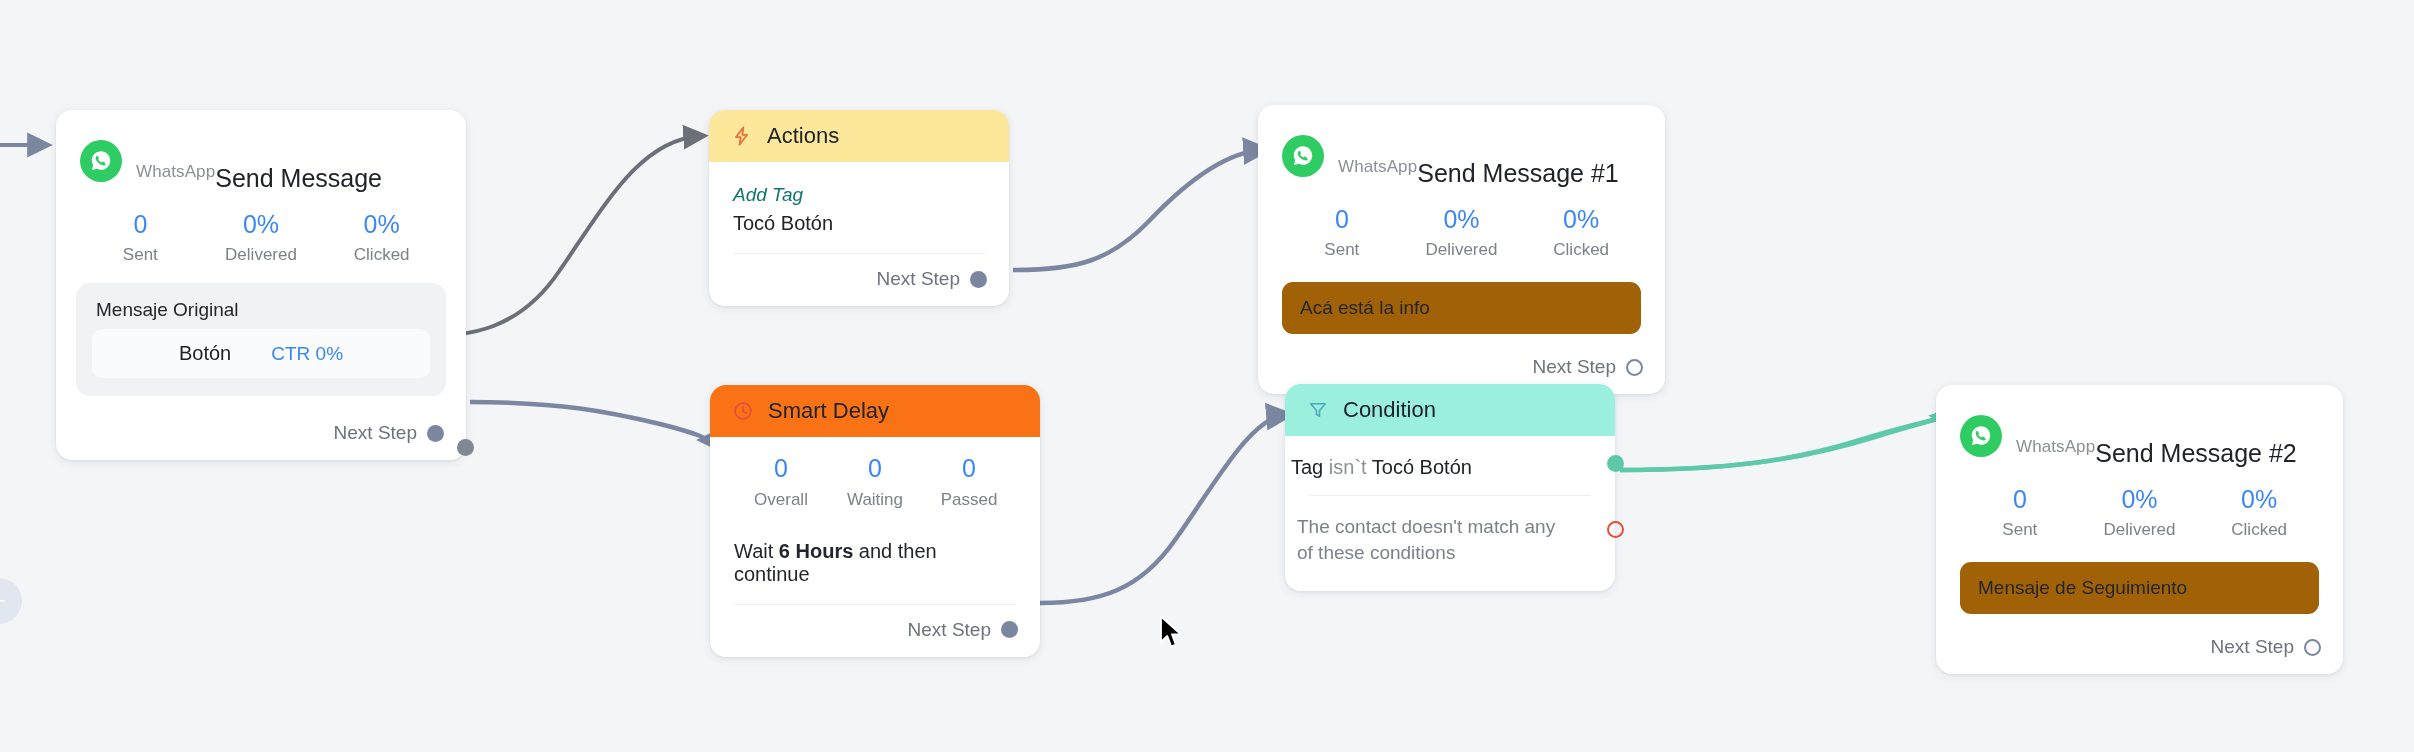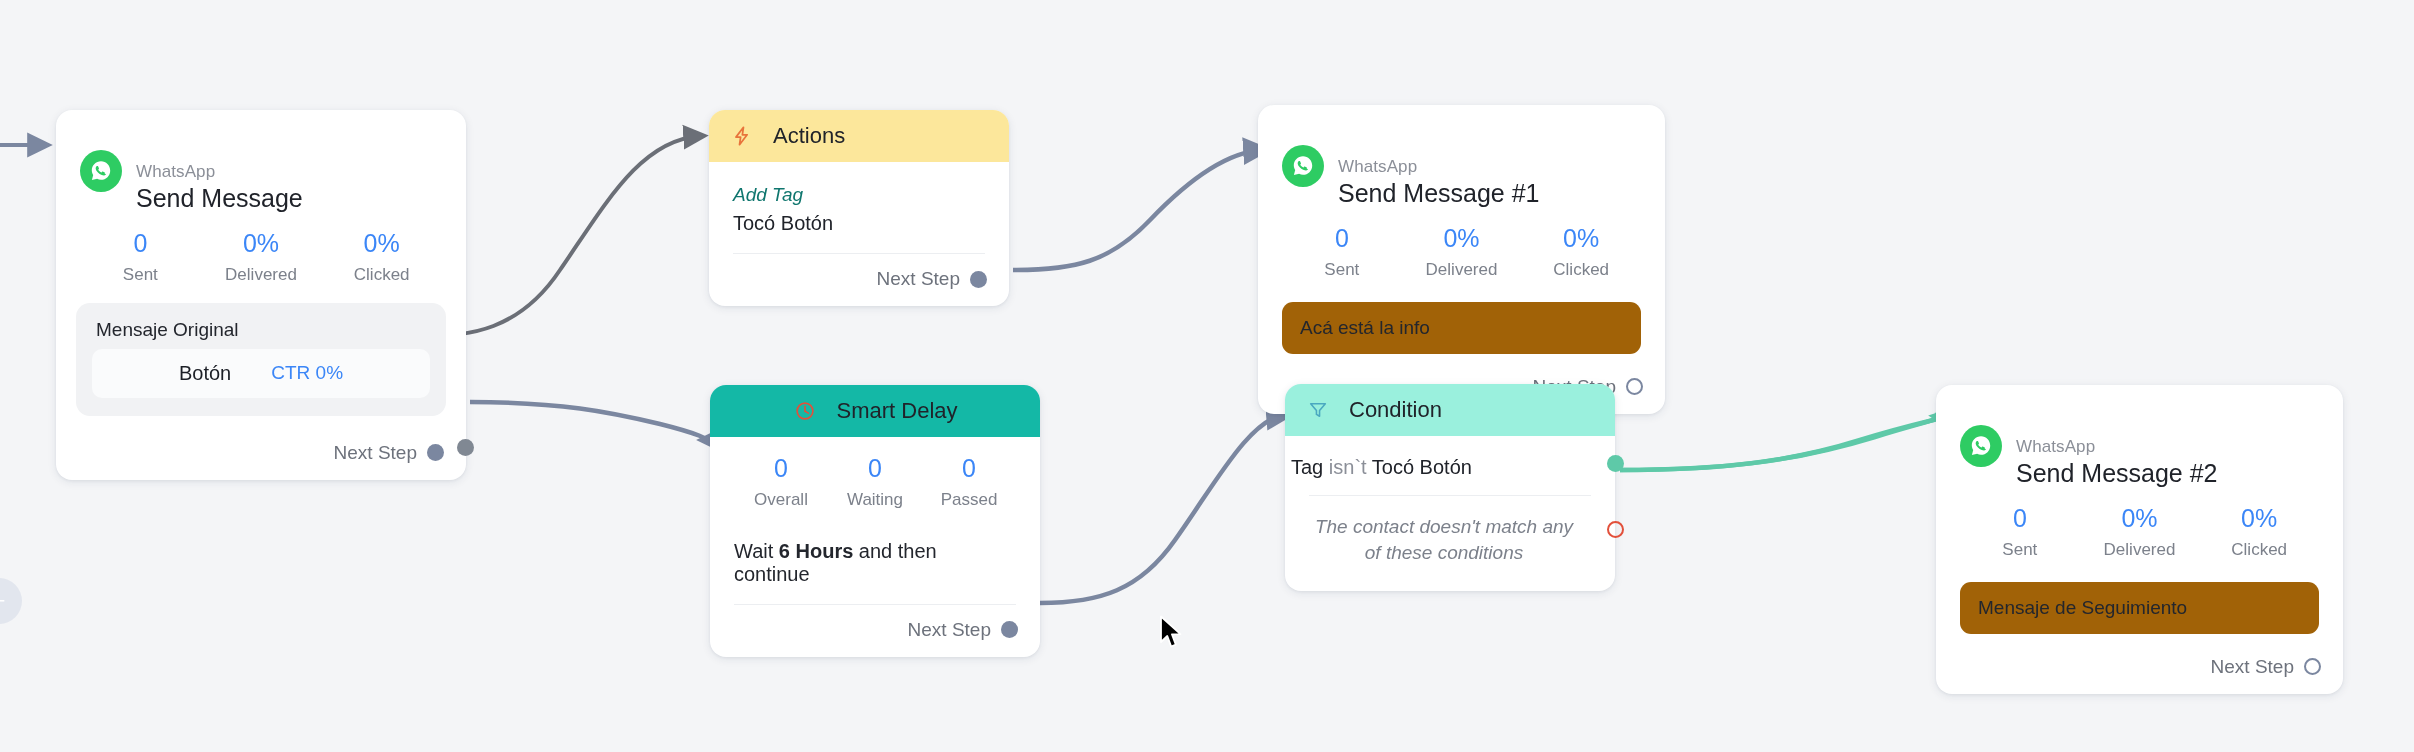--- a/index.html
+++ b/index.html
@@ -36,21 +36,21 @@
     padding: 20px 24px 4px 24px;
     gap: 14px;
   }
   .wa-logo {
     width: 42px; height: 42px; border-radius: 50%;
     background: #2ecc63;
     display: flex; align-items: center; justify-content: center;
     flex: 0 0 42px;
   }
   .wa-logo svg { display:block; }
-  .wa-titles { display: flex; flex-direction: column; line-height: 1.15; margin-top: 32px; }
+  .wa-titles { display: flex; flex-direction: row; line-height: 1.15; margin-top: 32px; }
   .wa-sub { font-size: 17px; color: #8b8f98; letter-spacing: .1px; }
   .wa-name { font-size: 25px; color: #20232a; margin-top: 2px; }
 
   .stats {
     display: flex; padding: 14px 24px 8px 24px;
   }
   .stat { flex: 1 1 0; text-align: center; }
   .stat .val { font-size: 25px; color: #3b86f7; line-height: 1.1; }
   .stat .lbl { font-size: 17px; color: #7c818b; margin-top: 7px; }
 
@@ -83,50 +83,49 @@
   .nextstep {
     display: flex; align-items: center; justify-content: flex-end;
     gap: 10px;
     padding: 14px 22px 16px 22px;
     font-size: 19px; color: #6d727c;
     position: relative;
   }
 
   
   .chead {
-    display: flex; align-items: center; gap: 18px;
+    display: flex; align-items: center; gap: 12px;
     border-radius: 16px 16px 0 0;
     padding: 13px 20px;
     font-size: 22px; color: #20232a;
   }
   .chead.actions   { background: #fce79b; }
-  .chead.delay     { background: #14b8a6; justify-content: center; }
+  .chead.delay     { background: #f97316; }
   .chead.condition { background: #9af0dd; }
   .chead .ico { width: 26px; height: 26px; display:flex; align-items:center; justify-content:center; flex:0 0 26px; }
 
   .kv { padding: 22px 24px 0 24px; }
   .kv .k { font-size: 19px; color: #0f766e; font-style: italic; }
   .kv .v { font-size: 20px; color: #20232a; margin-top: 6px; }
   .hr { height: 1px; background: #eceef1; margin: 18px 24px 0 24px; }
 
   .waittext { padding: 22px 24px 0 24px; font-size: 20px; color: #23262d; }
   .waittext b { font-weight: bold; }
 
   .cond-row {
     padding: 20px 24px 0 6px;
     font-size: 20px; color: #20232a;
     position: relative;
   }
   .cond-row .muted { color: #8b8f98; }
   .cond-else {
     padding: 18px 24px 26px 12px;
     font-size: 19px; color: #7c818b;
-    text-align: center; line-height: 1.35;
-    position: relative;
-    font-style: italic;
+    text-align: left; line-height: 1.35;
+    position: relative;
   }
 
   
   .dot {
     width: 17px; height: 17px; border-radius: 50%;
     flex: 0 0 17px;
   }
   .dot.filled  { background: #7b87a0; }
   .dot.grey    { background: #808893; }
   .dot.green   { background: #5ec9a8; }

